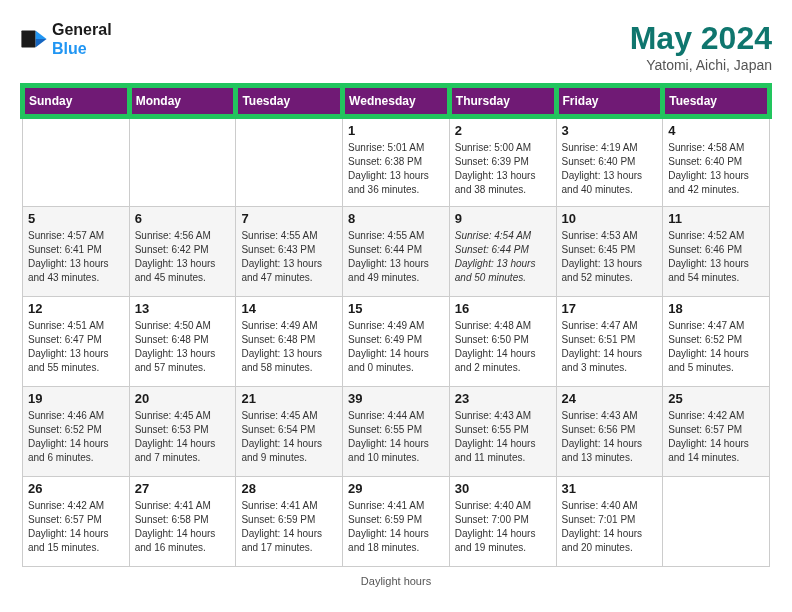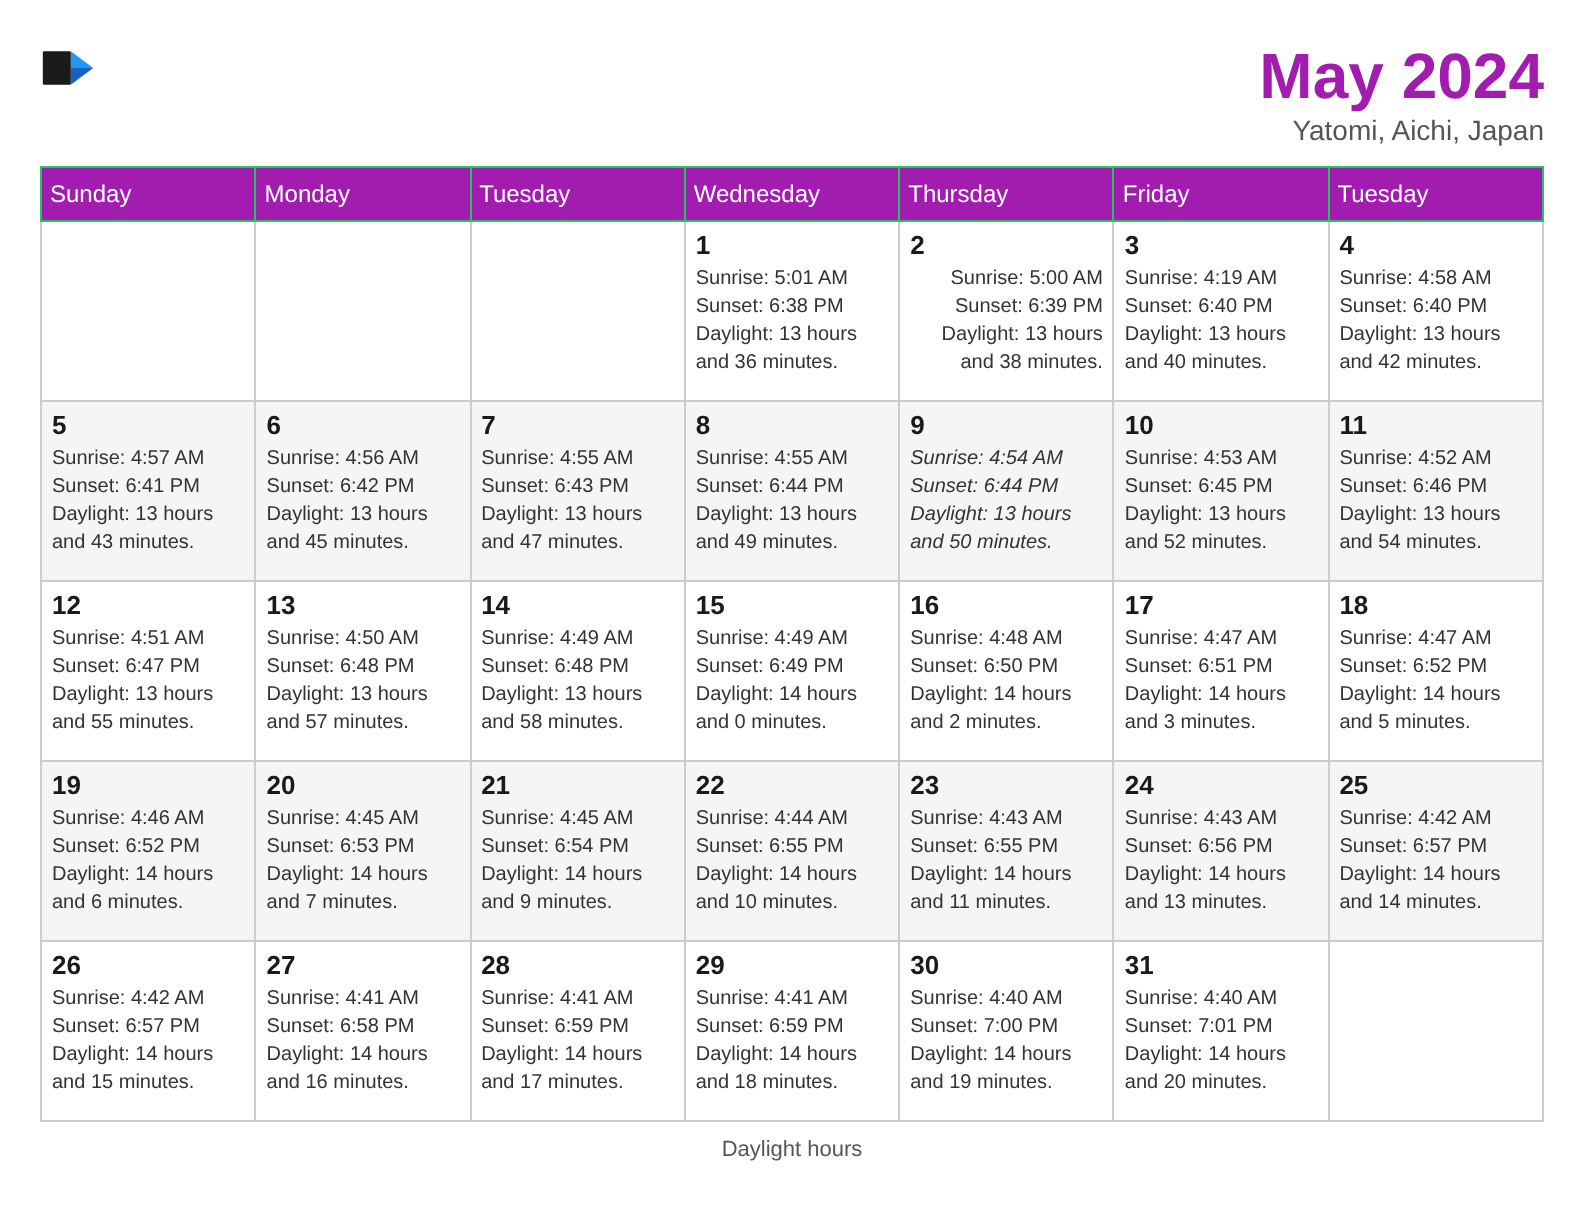--- a/index.html
+++ b/index.html
@@ -24,39 +24,39 @@
     .logo-icon {
       width: 28px;
       height: 28px;
     }
     .title-block {
       text-align: right;
     }
     .month-title {
       font-size: 32px;
       font-weight: bold;
-      color: #a21caf;
+      color: #0f766e;
     }
     .location {
       font-size: 14px;
       color: #555;
     }
     .calendar-table {
       width: 100%;
       border-collapse: collapse;
       font-size: 11px;
     }
     .calendar-table th {
-      background-color: #a21caf;
+      background-color: #701a75;
       color: #fff;
       padding: 6px 4px;
       text-align: left;
       font-size: 12px;
-      font-weight: normal;
-      border: 1px solid #22c55e;
+      font-weight: bold;
+      border: 5px solid #22c55e;
     }
     .calendar-table td {
       border: 1px solid #ccc;
       vertical-align: top;
       padding: 4px 5px;
       min-height: 80px;
       height: 90px;
       width: calc(100% / 7);
       background: #fff;
     }
@@ -87,20 +87,24 @@
 </head>
 <body>
 
 <div class="header">
   <div class="logo">
     <svg class="logo-icon" viewBox="0 0 40 40" xmlns="http://www.w3.org/2000/svg">
       <polygon points="22,8 38,20 22,20" fill="#2196F3"></polygon>
       <polygon points="22,20 38,20 22,32" fill="#1565C0"></polygon>
       <rect x="2" y="8" width="20" height="24" fill="#1a1a1a" rx="1"></rect>
     </svg>
+    <div>
+      <div style="font-size:16px;font-weight:bold;color:#1a1a1a;line-height:1.2;">General</div>
+      <div style="font-size:16px;font-weight:bold;color:#2196F3;line-height:1.2;">Blue</div>
+    </div>
   </div>
   <div class="title-block">
     <div class="month-title">May 2024</div>
     <div class="location">Yatomi, Aichi, Japan</div>
   </div>
 </div>
 
 <table class="calendar-table">
   <thead>
     <tr>
@@ -120,21 +124,21 @@
         <td class="empty-cell"></td>
         <td>
           <div class="day-number">1</div>
           <div class="day-info" style="white-space: pre-line;">Sunrise: 5:01 AM
 Sunset: 6:38 PM
 Daylight: 13 hours
 and 36 minutes.</div>
         </td>
         <td>
           <div class="day-number">2</div>
-          <div class="day-info" style="white-space: pre-line; text-align: right;">Sunrise: 5:00 AM
+          <div class="day-info" style="white-space: pre-line;">Sunrise: 5:00 AM
 Sunset: 6:39 PM
 Daylight: 13 hours
 and 38 minutes.</div>
         </td>
         <td>
           <div class="day-number">3</div>
           <div class="day-info" style="white-space: pre-line;">Sunrise: 4:19 AM
 Sunset: 6:40 PM
 Daylight: 13 hours
 and 40 minutes.</div>
@@ -265,21 +269,21 @@
 and 7 minutes.</div>
         </td>
         <td>
           <div class="day-number">21</div>
           <div class="day-info" style="white-space: pre-line;">Sunrise: 4:45 AM
 Sunset: 6:54 PM
 Daylight: 14 hours
 and 9 minutes.</div>
         </td>
         <td>
-          <div class="day-number">22</div>
+          <div class="day-number">39</div>
           <div class="day-info" style="white-space: pre-line;">Sunrise: 4:44 AM
 Sunset: 6:55 PM
 Daylight: 14 hours
 and 10 minutes.</div>
         </td>
         <td>
           <div class="day-number">23</div>
           <div class="day-info" style="white-space: pre-line;">Sunrise: 4:43 AM
 Sunset: 6:55 PM
 Daylight: 14 hours

